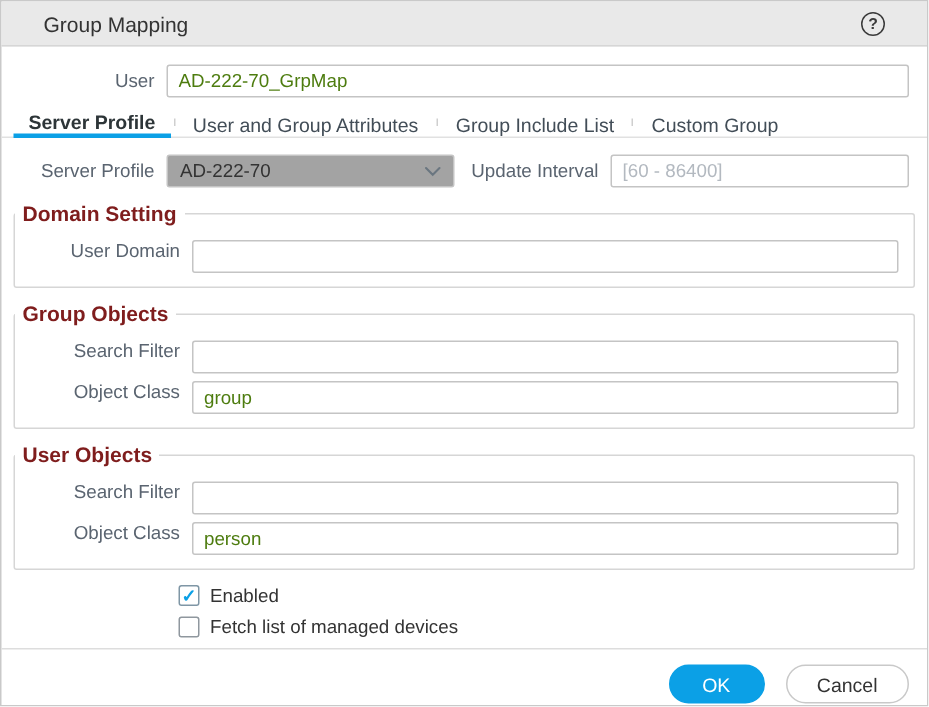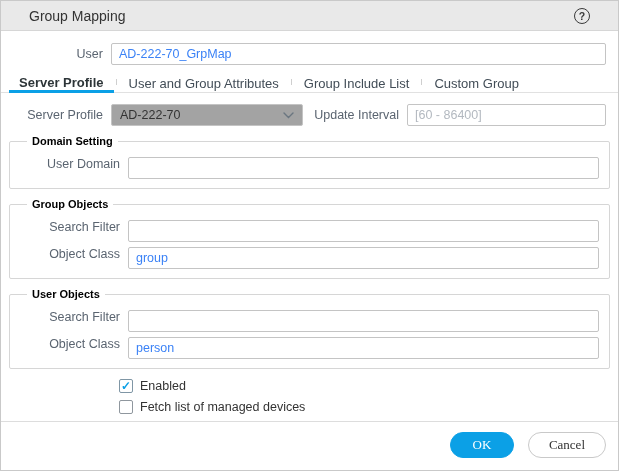--- a/index.html
+++ b/index.html
@@ -27,21 +27,21 @@
   .help-icon {
     width:16px; height:16px; border:1.4px solid #3a3a3a; border-radius:50%;
     display:flex; align-items:center; justify-content:center;
     font-size:10.5px; font-weight:bold; color:#3a3a3a; cursor:pointer;
   }
   
   .row { display:flex; align-items:center; }
   .lbl { color:#5a6470; text-align:right; padding-right:8px; white-space:nowrap; }
   input[type=text] {
     font-family:"Liberation Sans", sans-serif;
-    font-size:12.5px; color:#3b82f6;
+    font-size:12.5px; color:#4d7c0f;
     border:1px solid #c4c4c4; border-radius:2px;
     height:22px; padding:0 7px; outline:none; width:100%;
   }
   input::placeholder { color:#b3b9c0; }
   
   .name-row { margin:12px 12px 0 0; }
   .name-row .lbl { width:110px; }
   .name-row .field { flex:1; }
   
   .tabs {
@@ -68,22 +68,22 @@
     padding:0 8px; cursor:pointer; background:#a3a3a3;
   }
   .select .sel-text { color:#333; }
   .sp-row .field { flex:1; }
   
   fieldset {
     border:1px solid #d6d6d6; border-radius:2px;
     margin:9px 8px 0 8px; padding:5px 10px 9px 0;
   }
   fieldset legend {
-    font-weight:bold; font-size:11px; color:#000000;
-    padding:0 5px; margin-left:17px;
+    font-weight:bold; font-size:14px; color:#7f1d1d;
+    padding:0 5px; margin-left:0;
   }
   .fs-row { display:flex; align-items:flex-start; margin-top:5px; }
   .fs-row .lbl { width:118px; }
   .fs-row .field { flex:1; }
   
   .checks { margin:10px 0 0 118px; }
   .check-row { display:flex; align-items:center; margin-bottom:7px; cursor:pointer; }
   .checkbox {
     width:14px; height:14px;
     border:1px solid #8f979e; border-radius:2px;
@@ -94,21 +94,21 @@
   .checkbox.checked { color:#0ba0e6; border-color:#7f96a5; }
   .check-label { color:#333; }
   
   .footer {
     margin-top:auto;
     border-top:1px solid #ddd;
     padding:10px 12px 12px 12px;
     display:flex; justify-content:flex-end; align-items:center; gap:14px;
   }
   .btn {
-    font-family:Liberation Serif, serif;
+    font-family:Liberation Sans, sans-serif;
     font-size:13px; height:26px; border-radius:14px;
     display:flex; align-items:center; justify-content:center;
     cursor:pointer; padding:0 20px;
   }
   .btn-primary { background:#0ba0e6; color:#fff; border:1px solid #0ba0e6; min-width:64px; }
   .btn-secondary { background:#fff; color:#333; border:1px solid #c9c9c9; min-width:70px; }
 </style>
 </head>
 <body>
 

